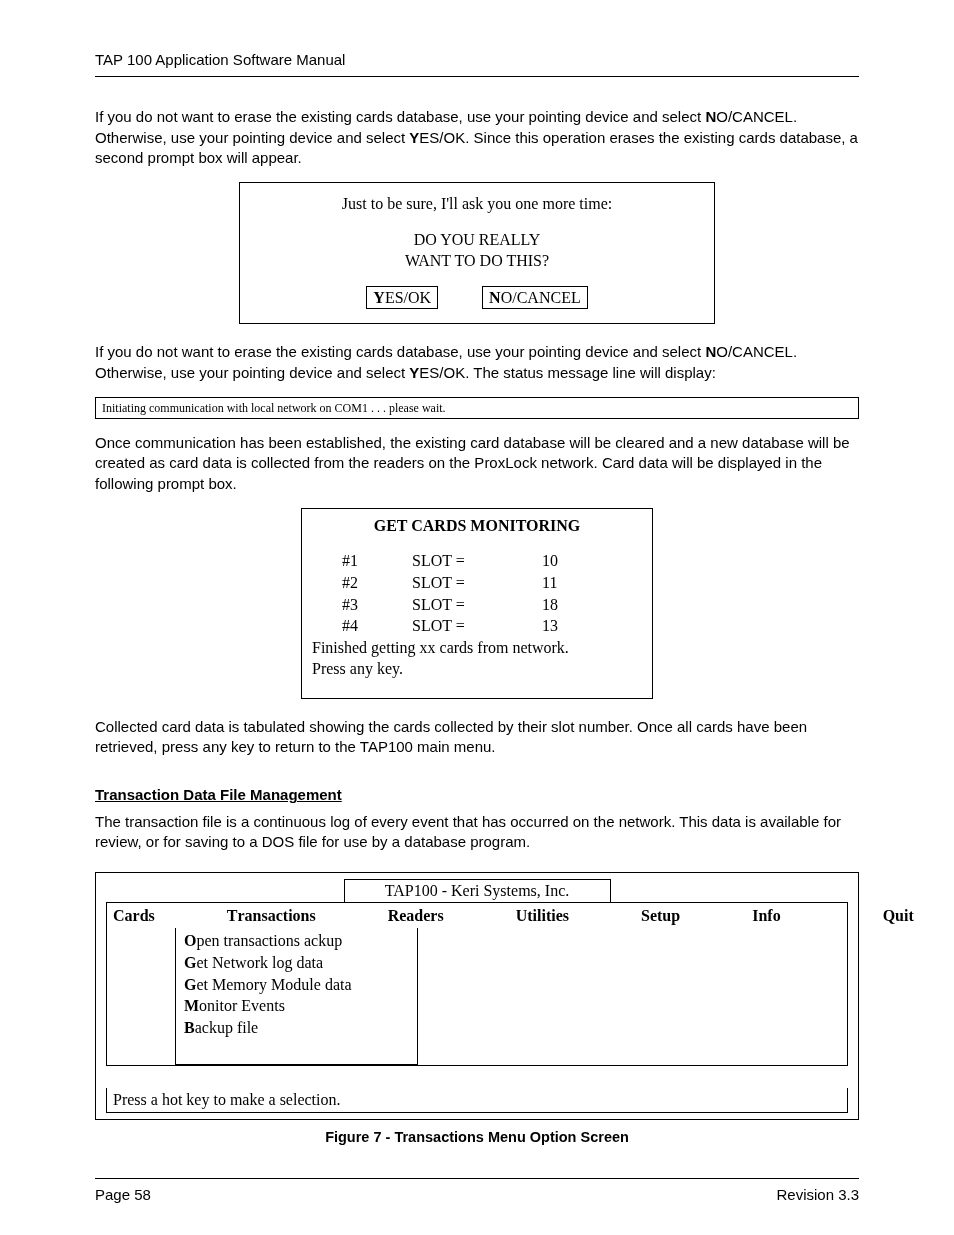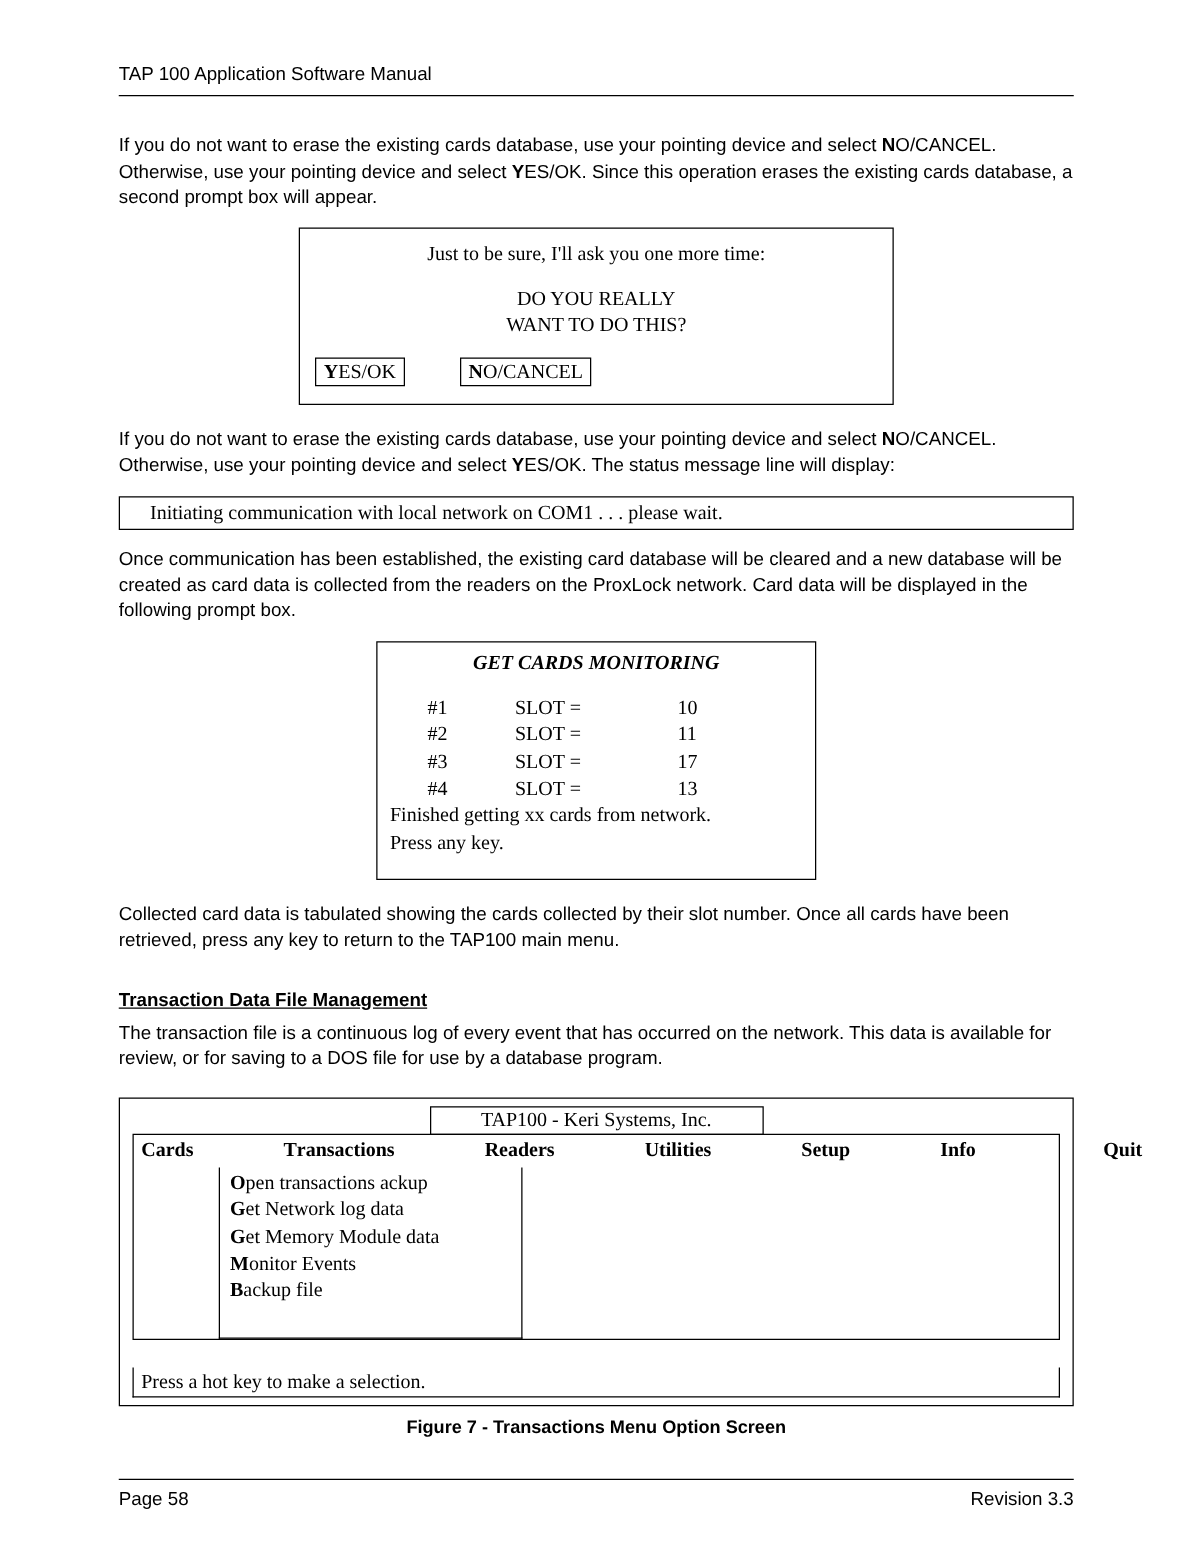--- a/index.html
+++ b/index.html
@@ -32,46 +32,45 @@
     width: 450px;
     margin: 0 auto 18px auto;
     padding: 8px 12px 14px 12px;
     text-align: center;
     font-family: Liberation Serif, serif;
     font-size: 16px;
   }
   .dialog-box .line1 { margin: 2px 0 14px 0; }
   .dialog-box .line2 { margin: 0; }
   .dialog-box .line3 { margin: 0 0 14px 0; }
-  .btn-row { display:flex; gap:44px; }
+  .btn-row { display:flex; justify-content:center; gap:44px; }
   .btn {
     border: 1.5px solid #000;
     padding: 0 6px;
     display:inline-block;
   }
   .status-bar {
     border: 1.5px solid #000;
-    padding: 2px 24px;
+    padding: 2px 6px;
     font-family: "Times New Roman", Times, serif;
-    font-size: 16px;
+    font-size: 12px;
     margin: 0 0 14px 0;
   }
   .monitor-box {
     border: 1.5px solid #000;
     width: 330px;
     margin: 0 auto 18px auto;
     padding: 6px 10px 18px 10px;
     font-family: "Times New Roman", Times, serif;
     font-size: 16px;
   }
   .monitor-box .title {
     text-align: center;
     font-weight: bold;
     margin-bottom: 14px;
-    font-style: italic;
   }
   .monitor-box .row {
     display: grid;
     grid-template-columns: 70px 130px 60px;
     margin-left: 30px;
   }
   h2.section {
     font-family: Arial, Helvetica, sans-serif;
     font-size: 15px;
     font-weight: bold;
@@ -164,21 +163,21 @@
       <span>10</span>
     </div>
   <div class="row">
       <span>#2</span>
       <span>SLOT =</span>
       <span>11</span>
     </div>
   <div class="row">
       <span>#3</span>
       <span>SLOT =</span>
-      <span>17</span>
+      <span>18</span>
     </div>
   <div class="row">
       <span>#4</span>
       <span>SLOT =</span>
       <span>13</span>
     </div>
   <div>Finished getting xx cards from network.</div>
   <div>Press any key.</div>
 </div>
 

